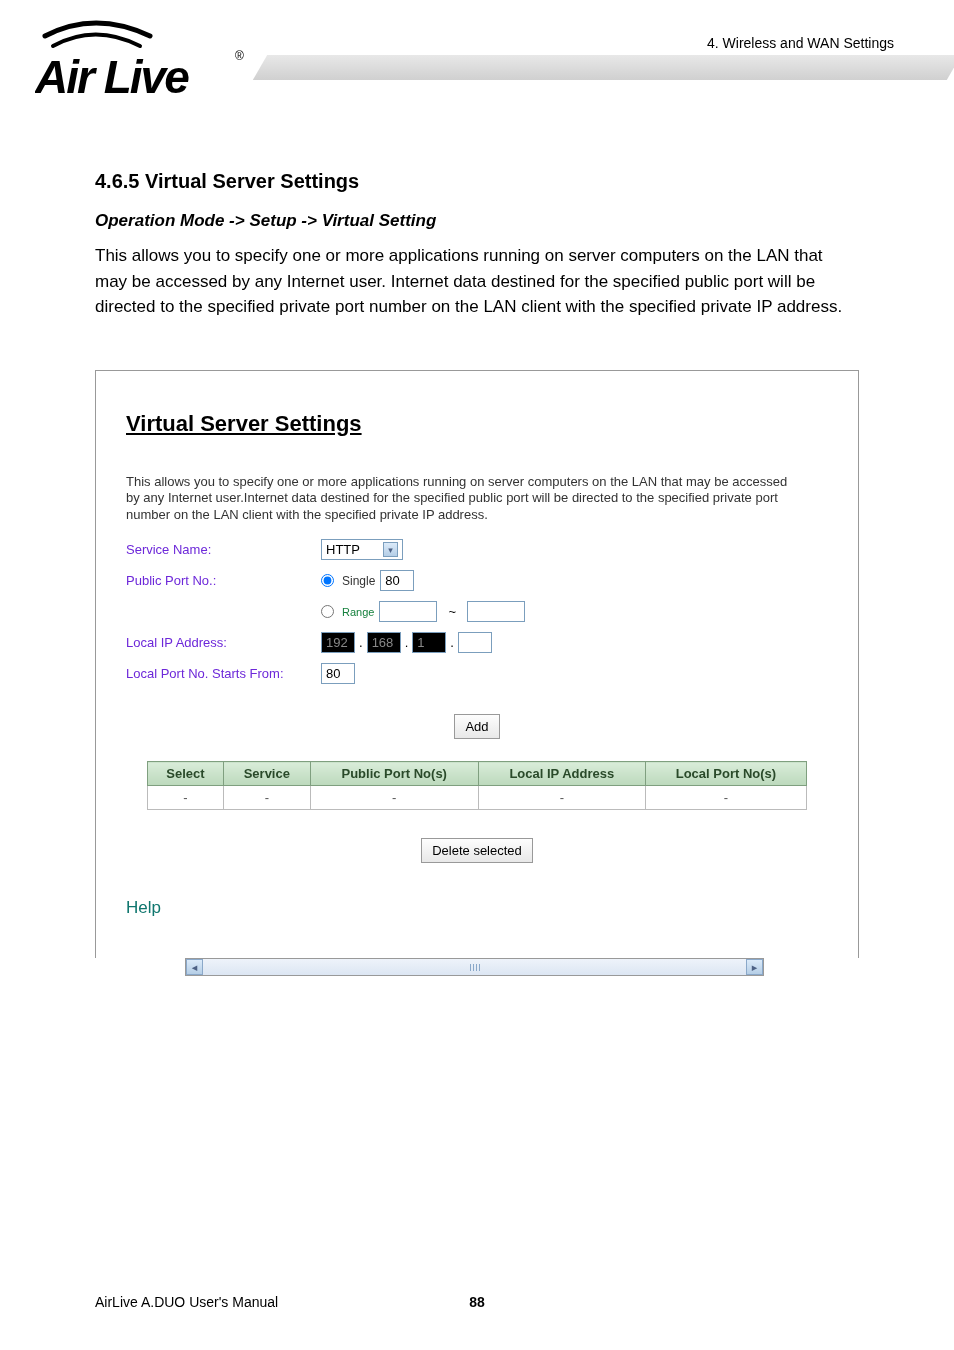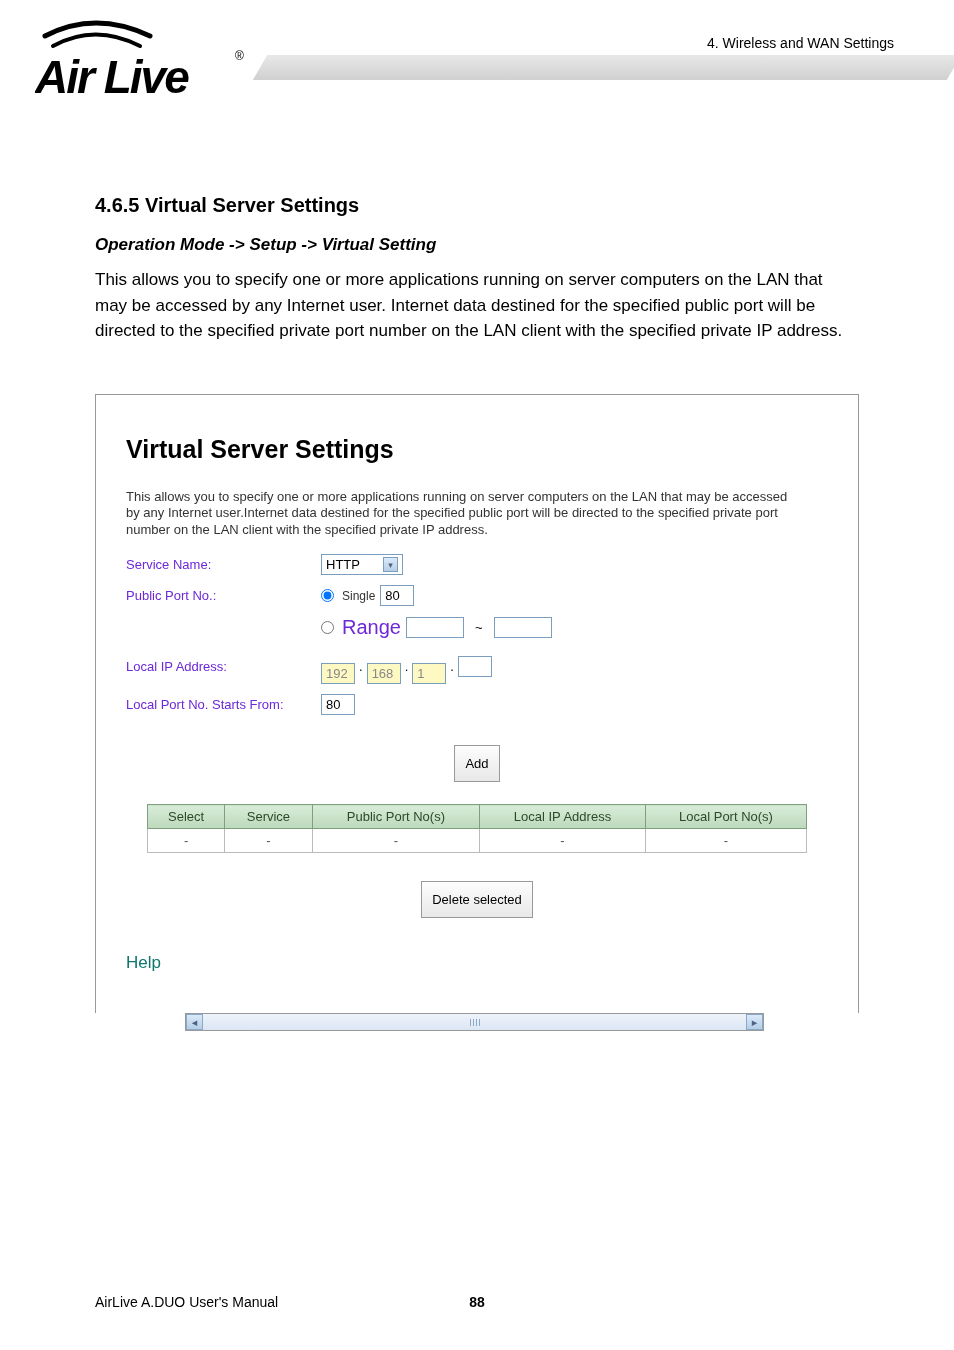--- a/index.html
+++ b/index.html
@@ -12,21 +12,20 @@
       background: #fff;
       width: 954px;
       height: 1350px;
       position: relative;
     }
     .page {
       padding: 0;
       height: 100%;
       display: flex;
       flex-direction: column;
-      gap: 24px;
     }
     .header-area {
       position: relative;
       height: 130px;
     }
     .breadcrumb-text {
       position: absolute;
       right: 60px;
       top: 35px;
       font-size: 14px;
@@ -62,23 +61,24 @@
       margin-bottom: 50px;
     }
     .settings-panel {
       border: 1px solid #999;
       border-bottom: none;
       background: #fff;
       padding: 40px 30px 40px 30px;
       position: relative;
     }
     .panel-title {
-      font-size: 25px;
-      font-weight: bold;
-      margin-bottom: 25px;
+      font-size: 22px;
+      font-weight: bold;
+      margin-bottom: 37px;
+      text-decoration: underline;
     }
     .panel-desc {
       font-size: 13px;
       color: #333;
       line-height: 1.3;
       margin-bottom: 15px;
       padding-right: 30px;
     }
     .form-row {
       display: flex;
@@ -115,72 +115,71 @@
       display: flex;
       align-items: center;
       gap: 5px;
     }
     .radio-label {
       font-size: 12px;
       color: #333;
       line-height: 1;
     }
     .radio-label-range {
-      font-size: 20px;
-      color: #6d28d9;
+      font-size: 11px;
+      color: #15803d;
     }
     input[type="radio"] {
       margin-right: 3px;
     }
     .text-input {
       border: 1px solid #7b9ebd;
       background: #fff;
       padding: 2px 4px;
       font-size: 13px;
       height: 21px;
     }
     .text-input.disabled {
-      background: #fef9c3;
+      background: #000000;
       color: #888;
-      margin-top: 14px;
     }
     .w30 { width: 34px; }
     .w55 { width: 58px; }
     .ip-group {
       display: flex;
       align-items: center;
       gap: 4px;
     }
     .dot {
       font-size: 13px;
     }
     .add-btn-row {
       text-align: center;
       margin: 30px 0 22px 0;
     }
     .btn {
       background: linear-gradient(#fdfdfd, #e8e8e8);
       border: 1px solid #999;
-      padding: 10px 10px;
+      padding: 4px 10px;
       font-size: 13px;
       cursor: pointer;
       font-family: Arial, sans-serif;
     }
     .data-table {
       width: 100%;
       border-collapse: collapse;
       font-size: 13px;
       margin: 0 auto;
       max-width: 660px;
     }
     .data-table th {
       background: linear-gradient(#d9ecd9, #bcd9bc);
       border: 1px solid #7f9f7f;
       padding: 4px 8px;
-      font-weight: normal;
+      font-weight: bold;
       text-align: center;
       color: #2a4a2a;
     }
     .data-table td {
       border: 1px solid #bbb;
       padding: 4px 8px;
       text-align: center;
       color: #555;
     }
     .delete-row {

